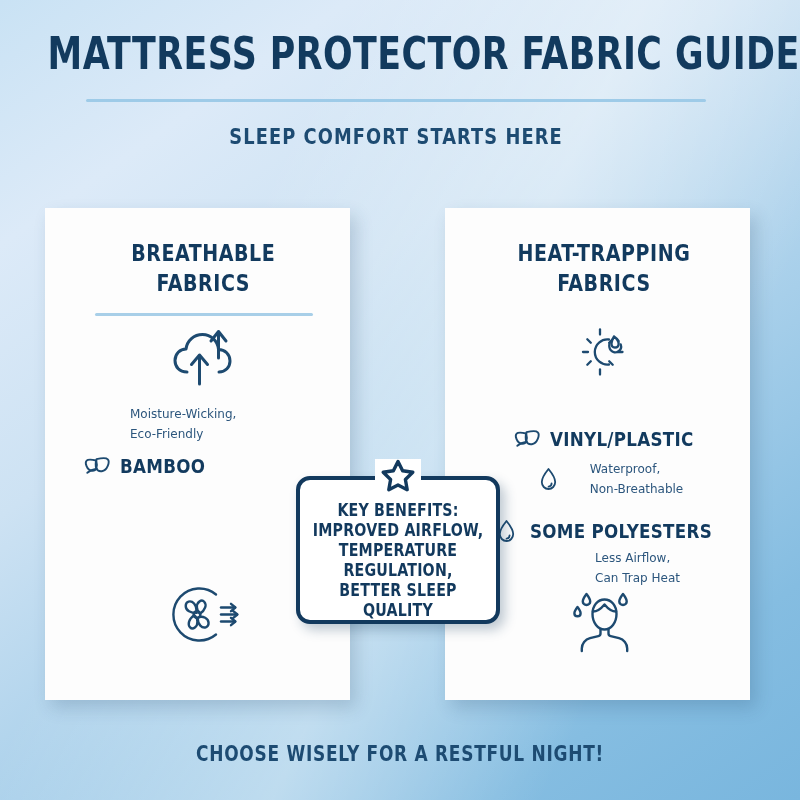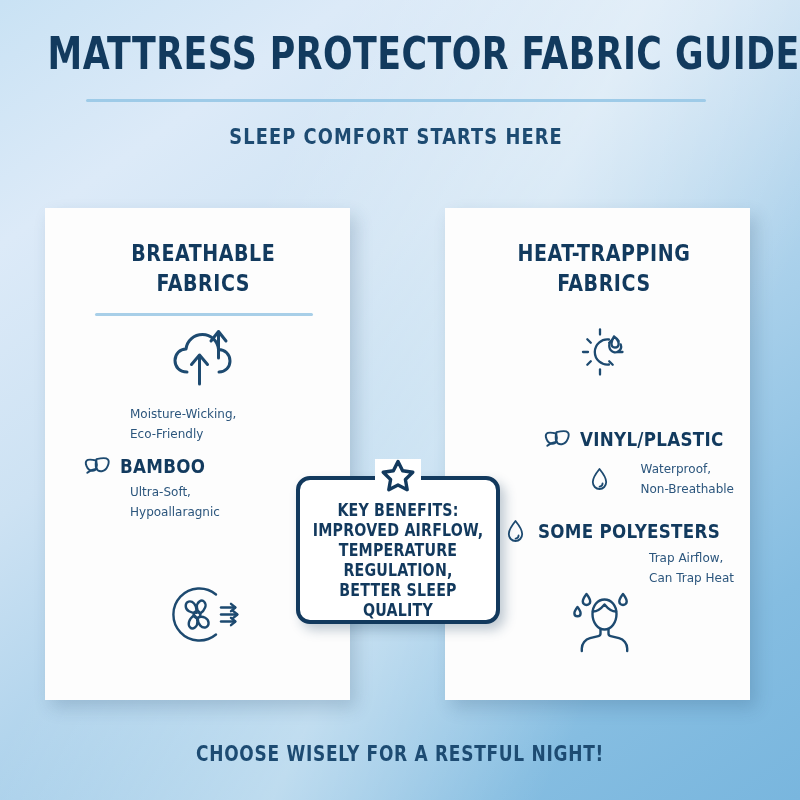--- a/index.html
+++ b/index.html
@@ -126,21 +126,21 @@
     justify-content: center;
   }
   .hero-icon.right-hero { margin-top: 14px; height: 64px; }
 
   .rows {
     width: 100%;
     display: flex;
     flex-direction: column;
     align-items: flex-start;
   }
-  .rows.right-rows { align-items: flex-end; }
+  .rows.right-rows { align-items: center; }
 
   .frow {
     display: flex;
     align-items: center;
     gap: 10px;
     margin-top: 2px;
   }
   .frow .ficon {
     flex: 0 0 auto;
     width: 26px;
@@ -295,24 +295,20 @@
           <span class="ficon">
             <svg width="26" height="20" viewBox="0 0 26 20" fill="none" stroke="#1d4a70" stroke-width="1.9" stroke-linecap="round" stroke-linejoin="round">
               <path d="M12.5 3.2 C12.5 3.2 21.5 1 23.8 3.3 C26 5.6 23.5 14.4 17.8 15.2 C12.2 16 10.5 10.2 12.5 3.2 Z"></path>
               <path d="M12.2 4.5 C12.2 4.5 4.5 2.6 2.6 4.6 C0.6 6.5 2.8 14 7.6 14.7 C12.4 15.4 13.9 10.5 12.2 4.5 Z"></path>
               <path d="M3.3 16.8 C6 14.4 9.4 13.2 12.6 12.9"></path>
             </svg>
           </span>
           <span class="fname">BAMBOO</span>
         </div>
 
-        <div class="fdesc">
-          <span>Ultra-Soft,</span><br>
-          <span>Hypoallaragnic</span>
-        </div>
       </div>
 
       <div class="foot-icon">
         <svg width="74" height="62" viewBox="0 0 74 62" fill="none" stroke="#1d4a70" stroke-width="2.4" stroke-linecap="round" stroke-linejoin="round">
           <path d="M49 10.5 A26 26 0 1 0 49 50.5"></path>
           <circle cx="30" cy="30.5" r="3.4"></circle>
           <path d="M29.6 27.2 C29.6 20.5 25.5 16.5 21.6 17.6 C17.8 18.7 17.6 24.8 22 27.2 C24.6 28.6 27.2 28.9 29.6 28.9"></path>
           <path d="M32.9 29.8 C38.5 26.2 39.9 20.6 37.2 17.7 C34.5 14.8 29.6 18.3 29.9 23.4 C30.1 26.4 31.3 28.5 32.9 29.8"></path>
           <path d="M30.6 33.9 C30.8 40.6 35 44.5 38.8 43.3 C42.6 42.1 42.6 36 38.2 33.7 C35.6 32.4 33 32.2 30.6 33.9"></path>
           <path d="M27.3 31.3 C21.7 34.9 20.4 40.5 23.1 43.3 C25.8 46.2 30.7 42.7 30.4 37.6 C30.2 34.8 29 32.6 27.3 31.3"></path>
@@ -381,21 +377,21 @@
           <span class="ficon">
             <svg width="17" height="24" viewBox="0 0 17 24" fill="none" stroke="#1d4a70" stroke-width="1.8" stroke-linecap="round" stroke-linejoin="round">
               <path d="M8.5 2 C8.5 2 1.8 10.2 1.8 15 C1.8 19 4.8 22 8.5 22 C12.2 22 15.2 19 15.2 15 C15.2 10.2 8.5 2 8.5 2 Z"></path>
               <path d="M11.6 16.3 C11.6 18.2 10.2 19.5 8.6 19.6"></path>
             </svg>
           </span>
           <span class="fname">SOME POLYESTERS</span>
         </div>
 
         <div class="fdesc" style="margin-left:56px">
-          <span>Trap Airflow,</span><br>
+          <span>Less Airflow,</span><br>
           <span>Can Trap Heat</span>
         </div>
       </div>
 
       <div class="foot-icon">
         <svg width="72" height="62" viewBox="0 0 72 62" fill="none" stroke="#1d4a70" stroke-width="2.4" stroke-linecap="round" stroke-linejoin="round">
           <path d="M24.5 24 C24.5 15.5 29.8 9.5 36.5 9.5 C43.2 9.5 48.5 15.5 48.5 24 C48.5 32.5 43.2 39.5 36.5 39.5 C29.8 39.5 24.5 32.5 24.5 24 Z"></path>
           <path d="M25 21.5 C29 21.5 32.8 19 36.5 14.5 C40.2 19 44 21.5 48 21.5"></path>
           <path d="M32.5 39 L32.5 43.5 C32.5 44.8 31.6 45.8 30.3 46.1 L22 48.2 C17.2 49.4 13.8 53.6 13.8 58.5 L13.8 61"></path>
           <path d="M40.5 39 L40.5 43.5 C40.5 44.8 41.4 45.8 42.7 46.1 L51 48.2 C55.8 49.4 59.2 53.6 59.2 58.5 L59.2 61"></path>

